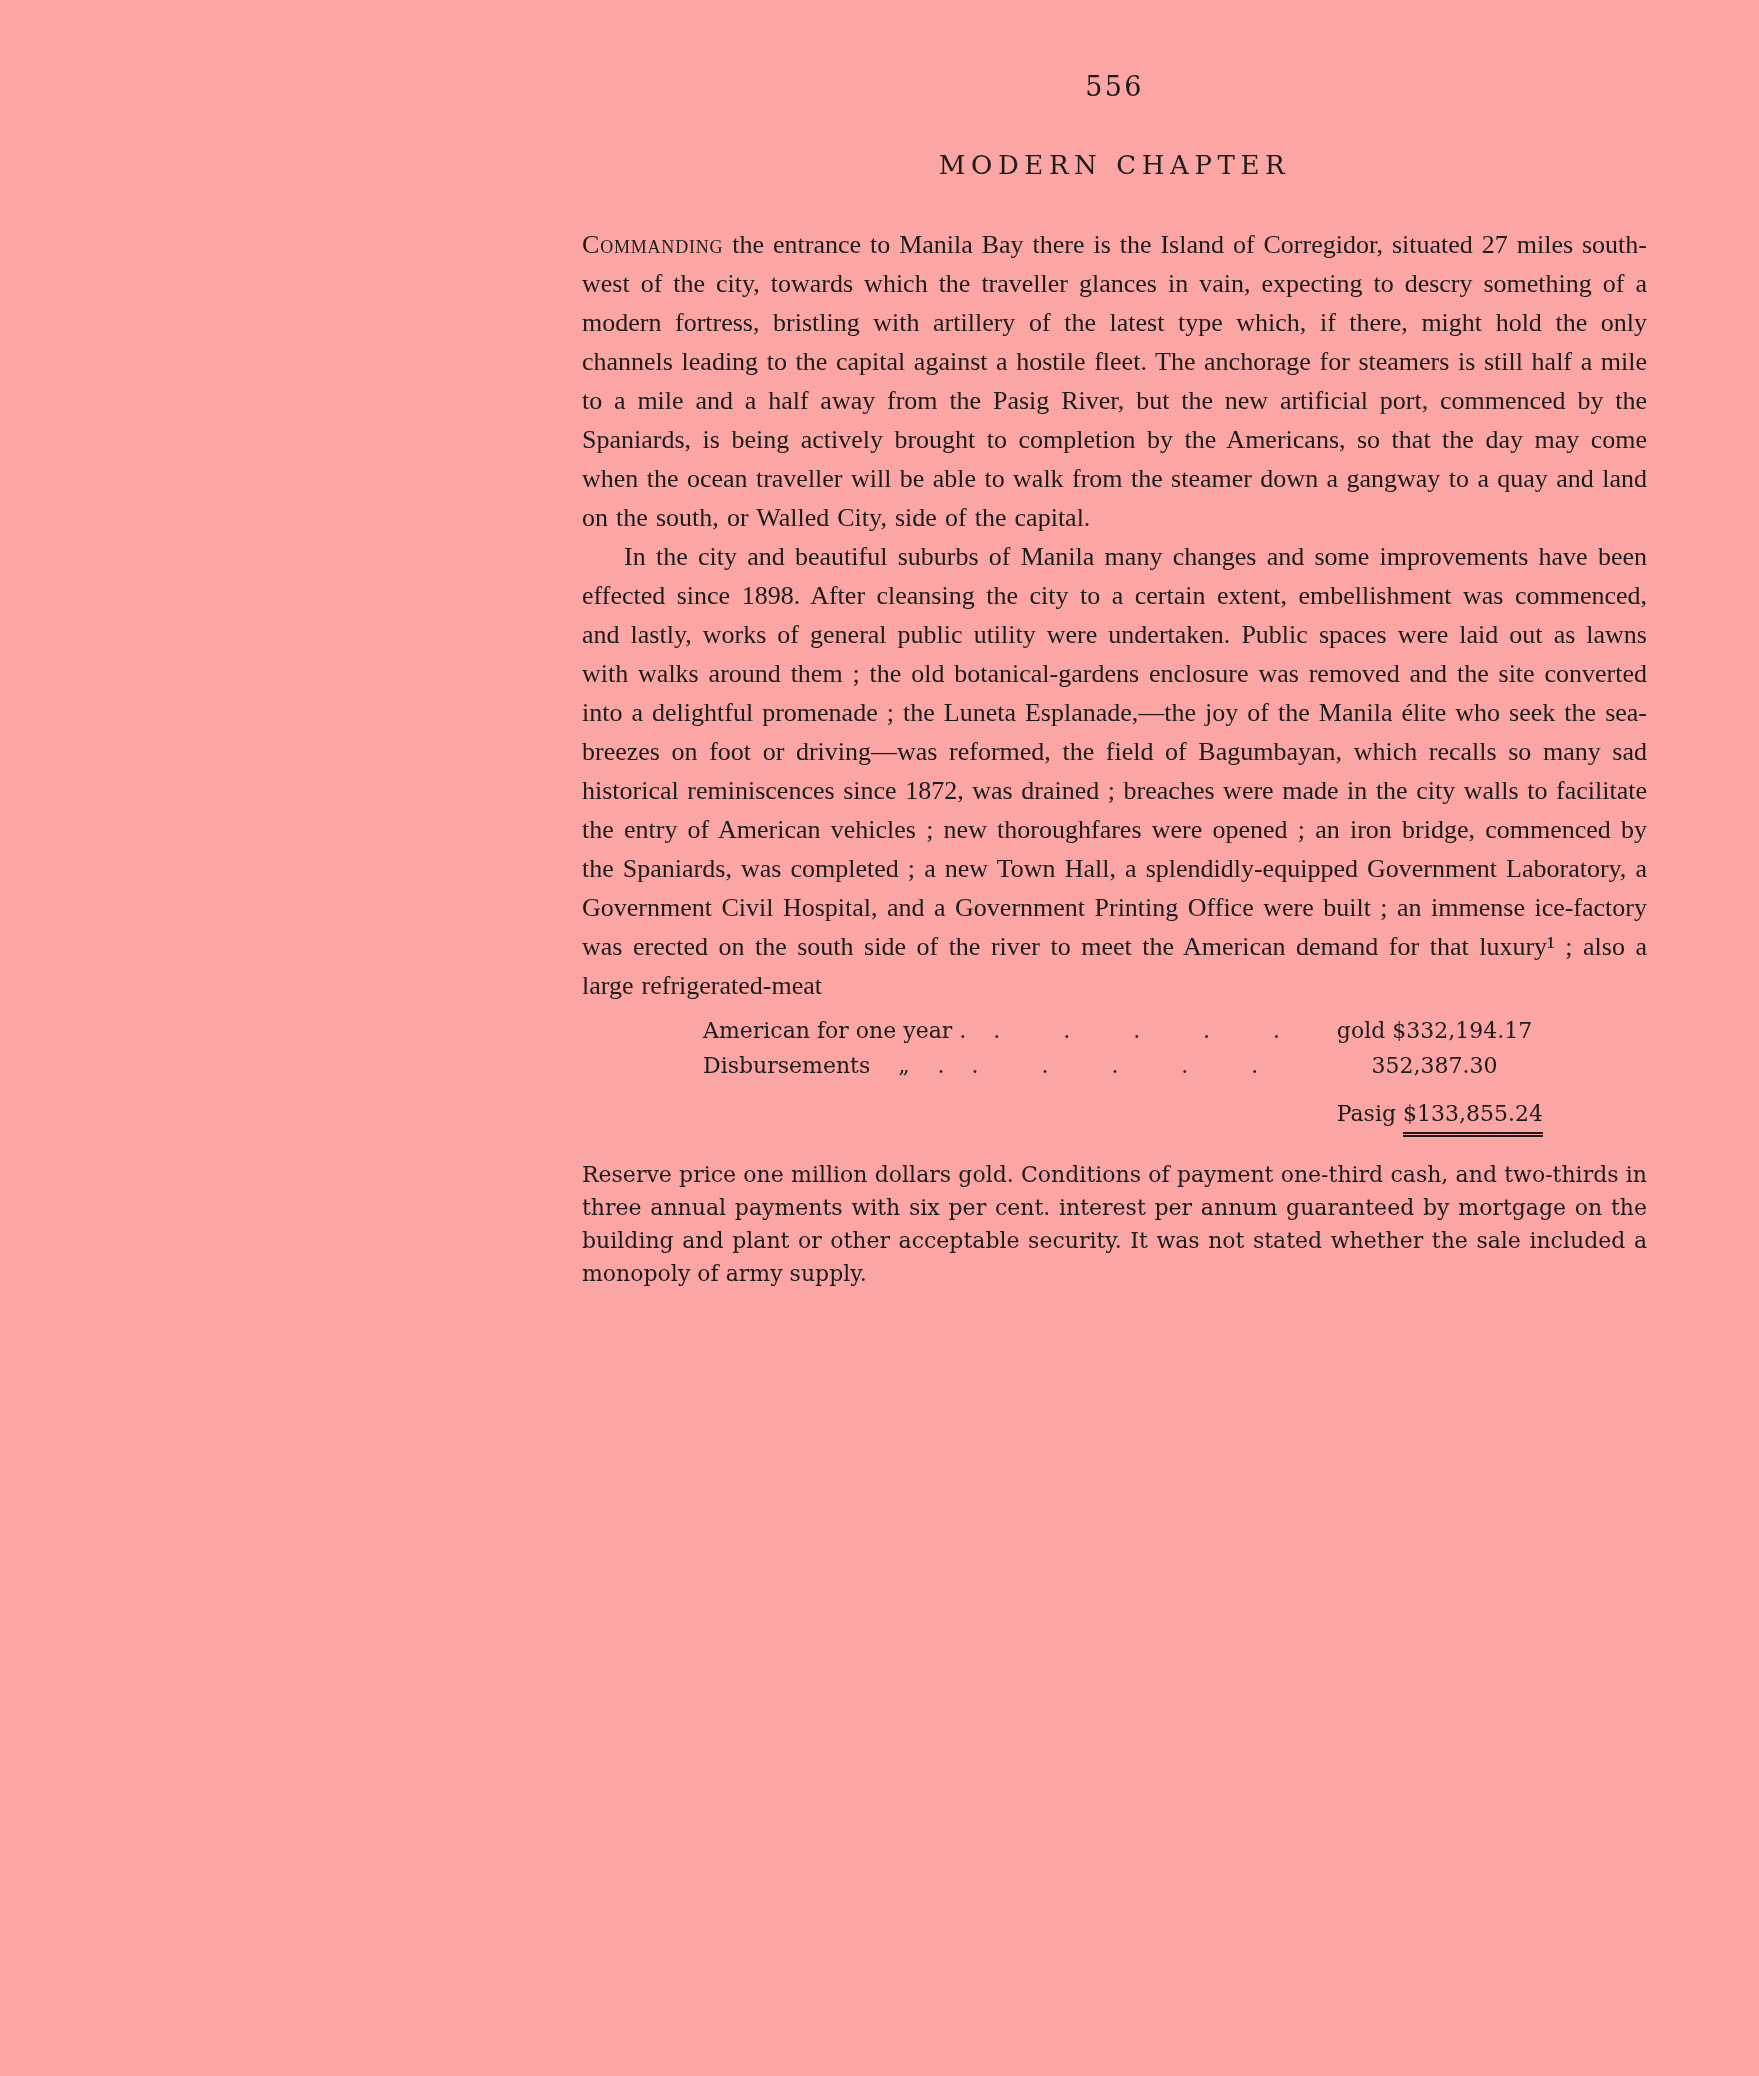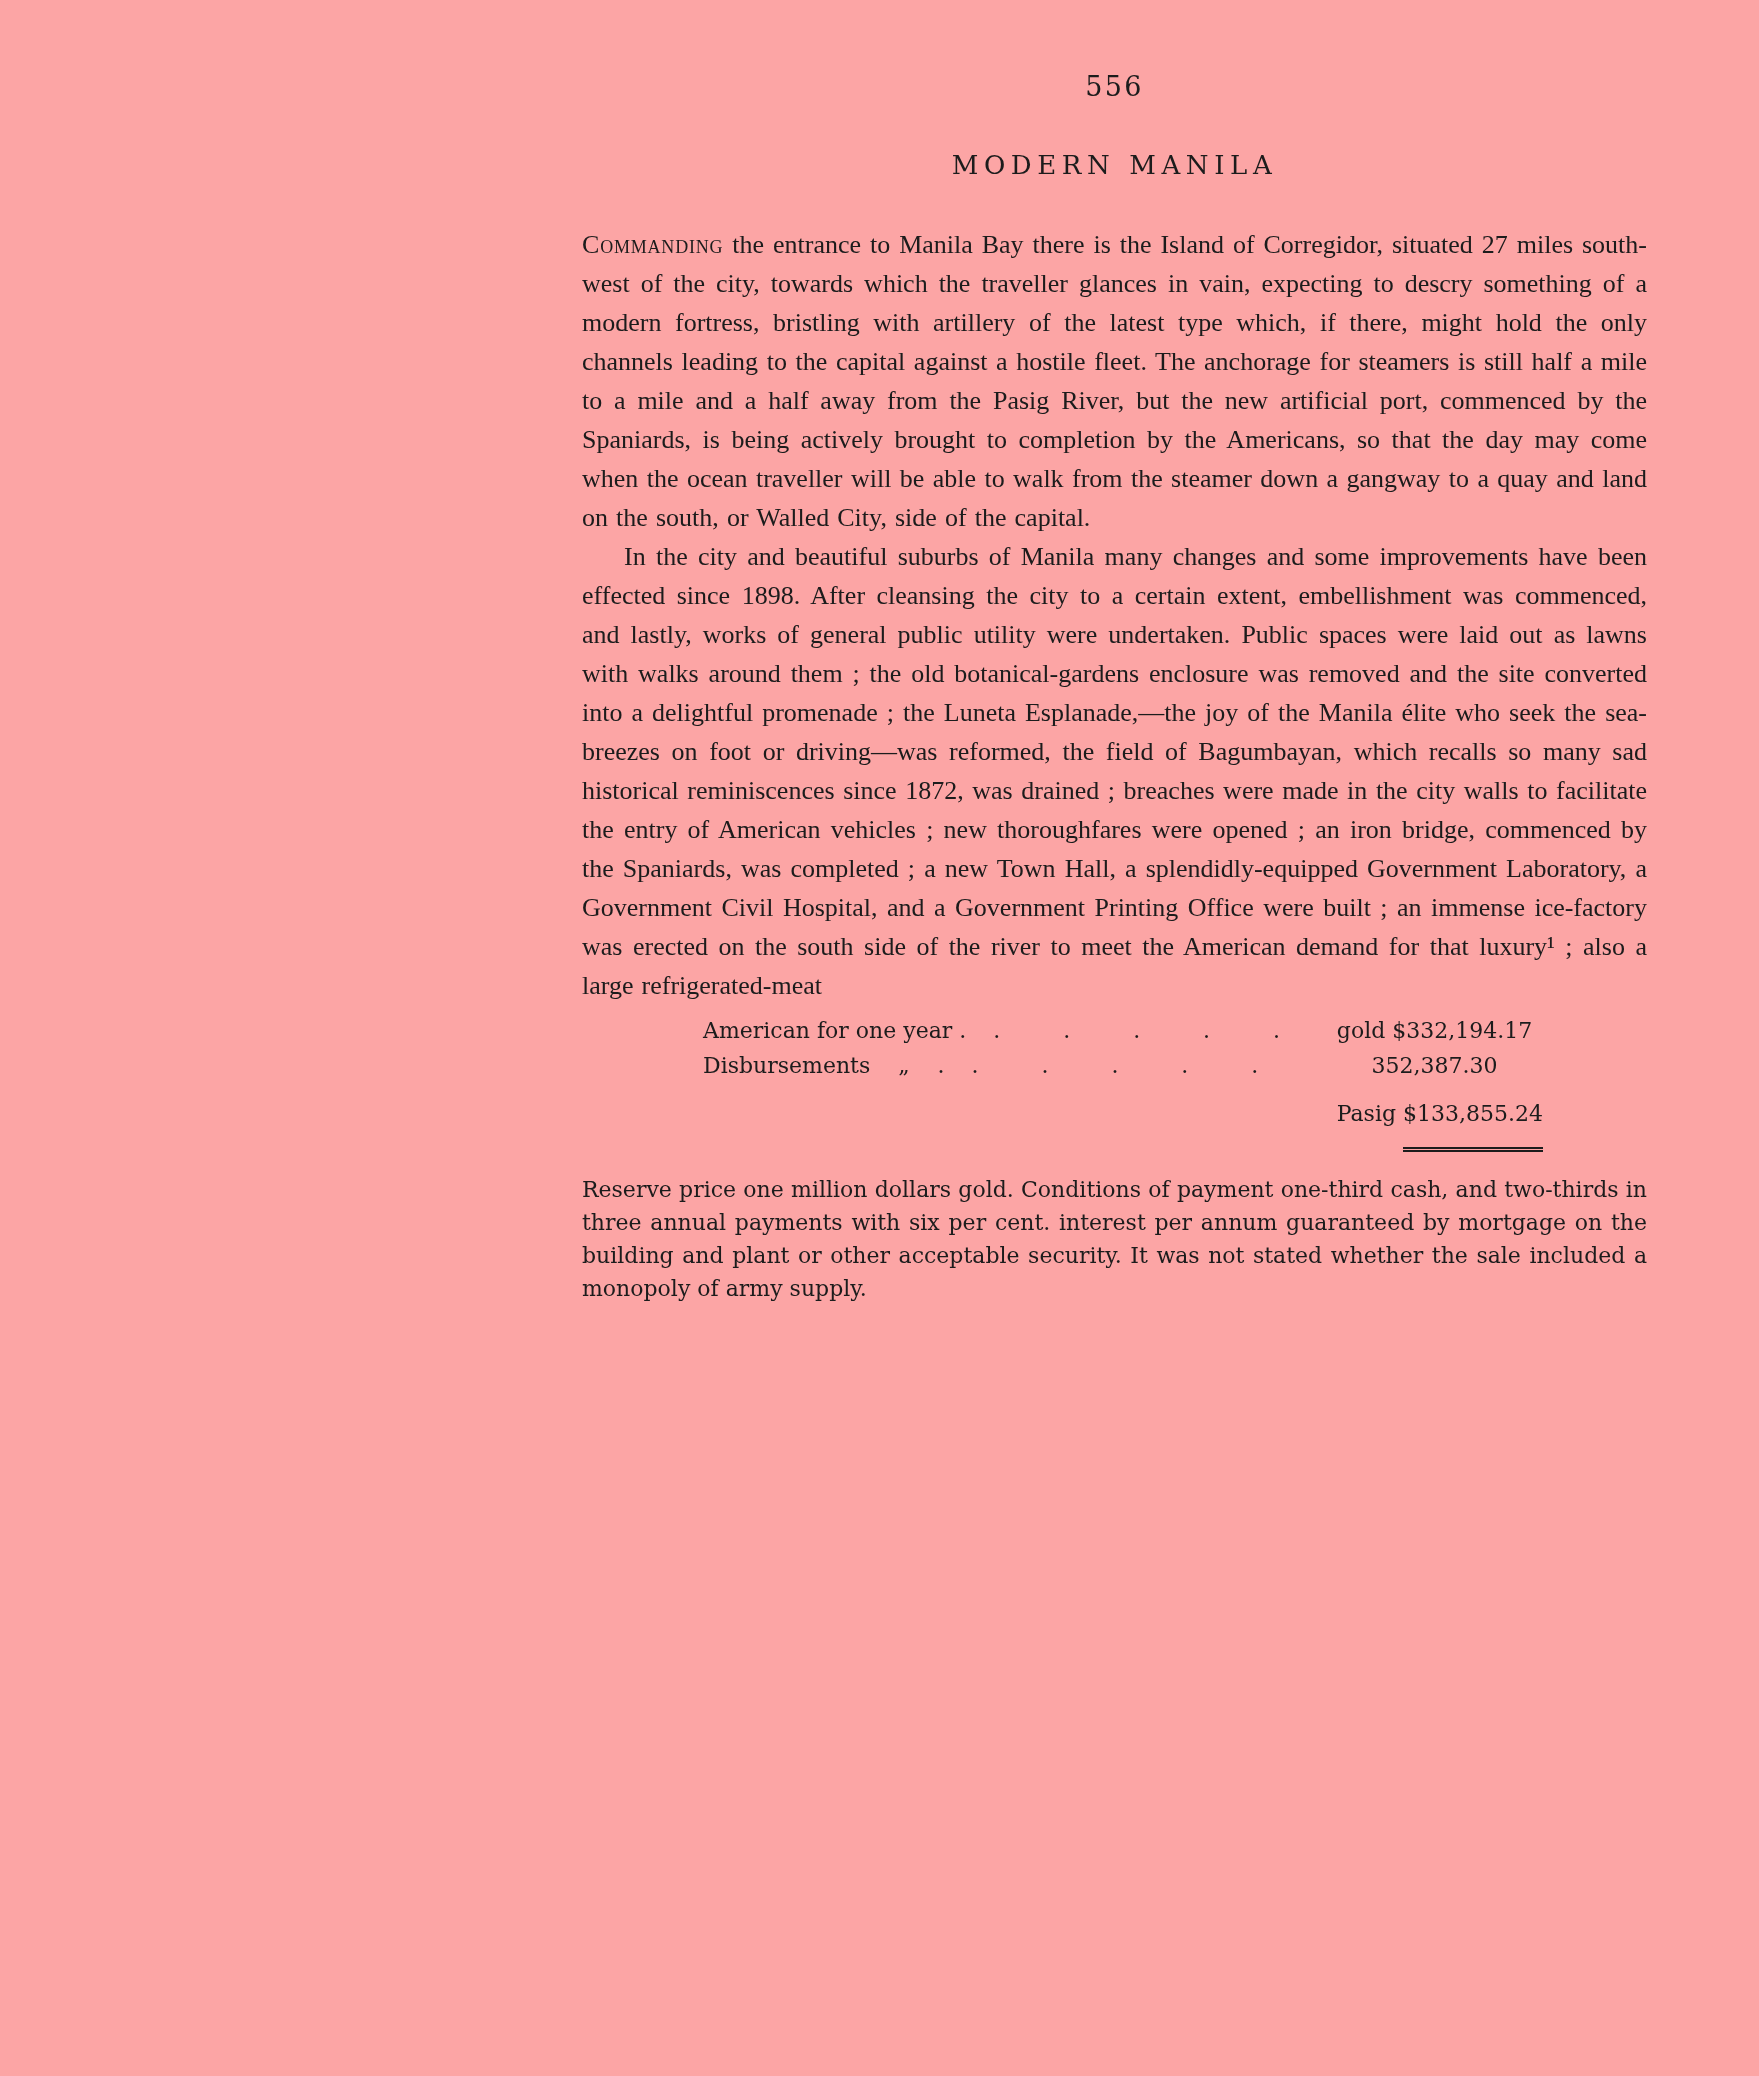--- a/index.html
+++ b/index.html
@@ -79,34 +79,34 @@
   .profit-line {
     margin-left: 121px;
     width: 840px;
     margin-top: 13px;
     text-align: right;
     line-height: 35px;
   }
   .profit-amount {
     display: inline-block;
     border-bottom: 5.6px double #1c1c1c;
-    padding-bottom: 16px;
+    padding-bottom: 1px;
   }
   .fn-closing { margin-top: 21px; }
 </style>
 </head>
 <body>
 
 <div class="page">
   <div class="content">
 
     <div class="page-number">556</div>
 
 
-    <h2 class="chapter-subtitle">MODERN MANILA</h2>
+    <h2 class="chapter-subtitle">MODERN CHAPTER</h2>
 
     <div class="body-text">
       <p><span class="lead-word">Commanding</span><span> the entrance to Manila Bay there is the Island of Corregidor, situated 27 miles south-west of the city, towards which the traveller glances in vain, expecting to descry something of a modern fortress, bristling with artillery of the latest type which, if there, might hold the only channels leading to the capital against a hostile fleet.  The anchorage for steamers is still half a mile to a mile and a half away from the Pasig River, but the new artificial port, commenced by the Spaniards, is being actively brought to completion by the Americans, so that the day may come when the ocean traveller will be able to walk from the steamer down a gangway to a quay and land on the south, or Walled City, side of the capital.</span></p>
       <p class="para-indent">In the city and beautiful suburbs of Manila many changes and some improvements have been effected since 1898.  After cleansing the city to a certain extent, embellishment was commenced, and lastly, works of general public utility were undertaken.  Public spaces were laid out as lawns with walks around them ; the old botanical-gardens enclosure was removed and the site converted into a delightful promenade ; the Luneta Esplanade,—the joy of the Manila élite who seek the sea-breezes on foot or driving—was reformed, the field of Bagumbayan, which recalls so many sad historical reminiscences since 1872, was drained ; breaches were made in the city walls to facilitate the entry of American vehicles ; new thoroughfares were opened ; an iron bridge, commenced by the Spaniards, was completed ; a new Town Hall, a splendidly-equipped Government Laboratory, a Government Civil Hospital, and a Government Printing Office were built ; an immense ice-factory was erected on the south side of the river to meet the American demand for that luxury¹ ; also a large refrigerated-meat</p>
     </div>
 
     <div class="footnote">
 
       <div class="accounts">
         <div class="acct-row">

